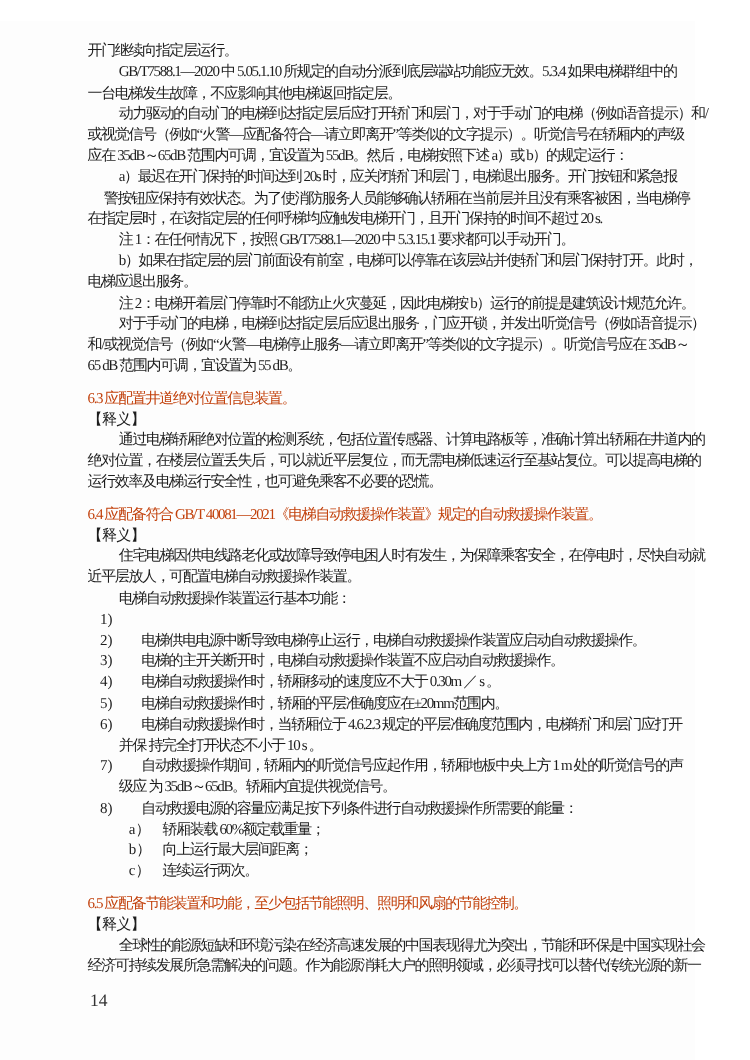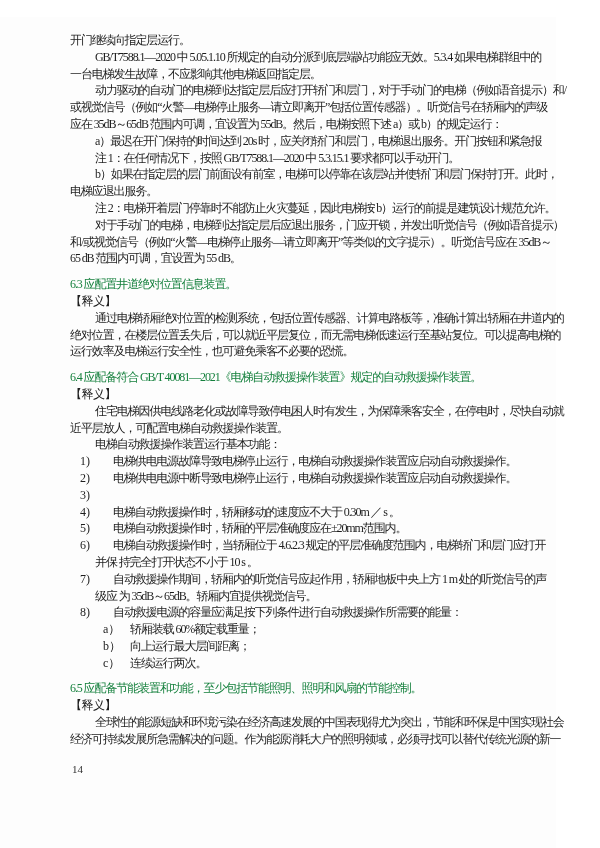--- a/index.html
+++ b/index.html
@@ -29,67 +29,69 @@
   .ln .mk{display:inline-block;flex:none;letter-spacing:0;}
   .ind1{margin-left:13px;}
   .ind2{margin-left:25px;}
   .cont{margin-left:25px;}
   .li{display:flex;margin-left:10px;}
   .li .mk{width:33px;}
   .sub{display:flex;margin-left:33px;}
   .sub .mk{width:27px;}
   .gap{margin-top:9px;}
   .rel{font-weight:normal;letter-spacing:-0.5px;}
-  .clause{color:#15803d;}
+  .clause{color:#c2410c;}
   .pagenum{
     margin:13px 0 0 2px;
-    font-size:11px;
+    font-size:14px;
     letter-spacing:0;
     color:#333;
   }
 </style>
 </head>
 <body>
 
 <div class="page">
   <div>
       <p class="ln ">开门继续向指定层运行。</p>
       <p class="ln ind2">GB/T7588.1—2020 中 5.05.1.10 所规定的自动分派到底层端站功能应无效。5.3.4 如果电梯群组中的</p>
       <p class="ln ">一台电梯发生故障，不应影响其他电梯返回指定层。</p>
       <p class="ln ind2">动力驱动的自动门的电梯到达指定层后应打开轿门和层门，对于手动门的电梯（例如语音提示）和/</p>
-      <p class="ln ">或视觉信号（例如“火警—电梯停止服务—请立即离开”包括位置传感器）。听觉信号在轿厢内的声级</p>
+      <p class="ln ">或视觉信号（例如“火警—应配备符合—请立即离开”等类似的文字提示）。听觉信号在轿厢内的声级</p>
       <p class="ln ">应在 35dB～65dB 范围内可调，宜设置为 55dB。然后，电梯按照下述 a）或 b）的规定运行：</p>
       <p class="ln ind2">a）最迟在开门保持的时间达到 20s 时，应关闭轿门和层门，电梯退出服务。开门按钮和紧急报</p>
+      <p class="ln ind1">警按钮应保持有效状态。为了使消防服务人员能够确认轿厢在当前层并且没有乘客被困，当电梯停</p>
+      <p class="ln ">在指定层时，在该指定层的任何呼梯均应触发电梯开门，且开门保持的时间不超过 20 s.</p>
       <p class="ln ind2">注 1：在任何情况下，按照 GB/T7588.1—2020 中 5.3.15.1 要求都可以手动开门。</p>
       <p class="ln ind2">b）如果在指定层的层门前面设有前室，电梯可以停靠在该层站并使轿门和层门保持打开。此时，</p>
       <p class="ln ">电梯应退出服务。</p>
       <p class="ln ind2">注 2：电梯开着层门停靠时不能防止火灾蔓延，因此电梯按 b）运行的前提是建筑设计规范允许。</p>
       <p class="ln ind2">对于手动门的电梯，电梯到达指定层后应退出服务，门应开锁，并发出听觉信号（例如语音提示）</p>
       <p class="ln ">和/或视觉信号（例如“火警—电梯停止服务—请立即离开”等类似的文字提示）。听觉信号应在 35dB～</p>
       <p class="ln ">65 dB 范围内可调，宜设置为 55 dB。</p>
       <p class="ln clause gap">6.3 应配置井道绝对位置信息装置。</p>
       <p class="ln rel">【释义】</p>
       <p class="ln ind2">通过电梯轿厢绝对位置的检测系统，包括位置传感器、计算电路板等，准确计算出轿厢在井道内的</p>
       <p class="ln ">绝对位置，在楼层位置丢失后，可以就近平层复位，而无需电梯低速运行至基站复位。可以提高电梯的</p>
       <p class="ln ">运行效率及电梯运行安全性，也可避免乘客不必要的恐慌。</p>
       <p class="ln clause gap">6.4 应配备符合 GB/T 40081—2021《电梯自动救援操作装置》规定的自动救援操作装置。</p>
       <p class="ln rel">【释义】</p>
       <p class="ln ind2">住宅电梯因供电线路老化或故障导致停电困人时有发生，为保障乘客安全，在停电时，尽快自动就</p>
       <p class="ln ">近平层放人，可配置电梯自动救援操作装置。</p>
       <p class="ln ind2">电梯自动救援操作装置运行基本功能：</p>
       <p class="ln li">
         <span class="mk">1)</span>
-        <span>电梯供电电源故障导致电梯停止运行，电梯自动救援操作装置应启动自动救援操作。</span>
       </p>
       <p class="ln li">
         <span class="mk">2)</span>
         <span>电梯供电电源中断导致电梯停止运行，电梯自动救援操作装置应启动自动救援操作。</span>
       </p>
       <p class="ln li">
         <span class="mk">3)</span>
+        <span>电梯的主开关断开时，电梯自动救援操作装置不应启动自动救援操作。</span>
       </p>
       <p class="ln li">
         <span class="mk">4)</span>
         <span>电梯自动救援操作时，轿厢移动的速度应不大于 0.30m ／ s 。</span>
       </p>
       <p class="ln li">
         <span class="mk">5)</span>
         <span>电梯自动救援操作时，轿厢的平层准确度应在±20mm范围内。</span>
       </p>
       <p class="ln li">

